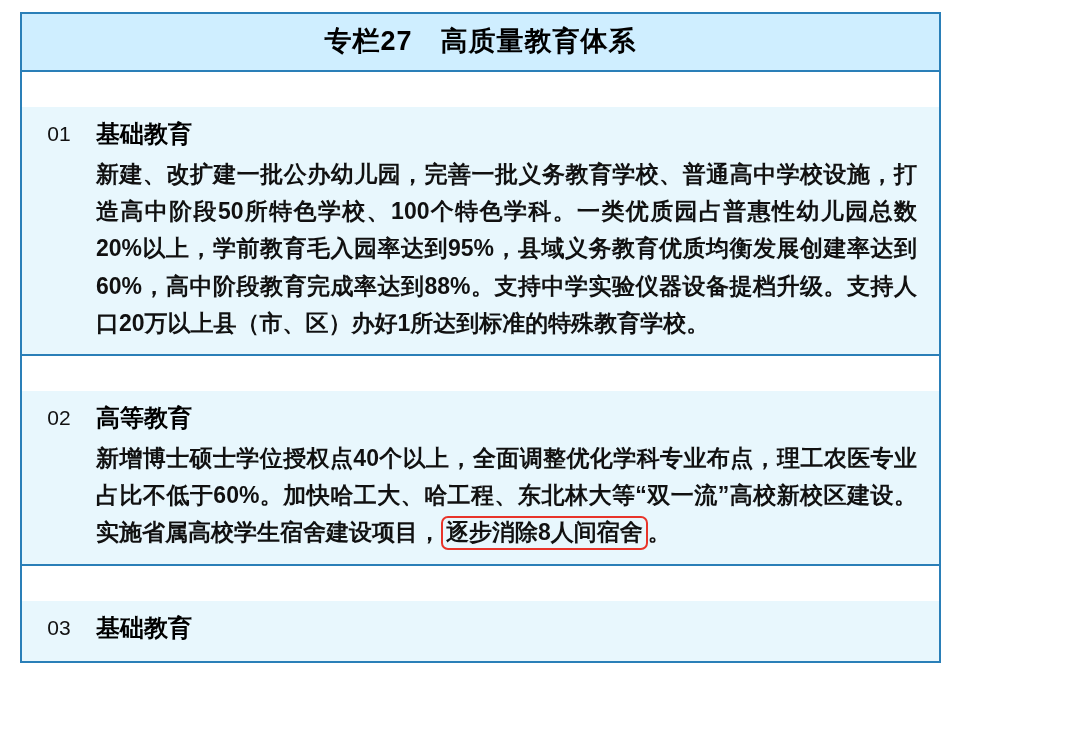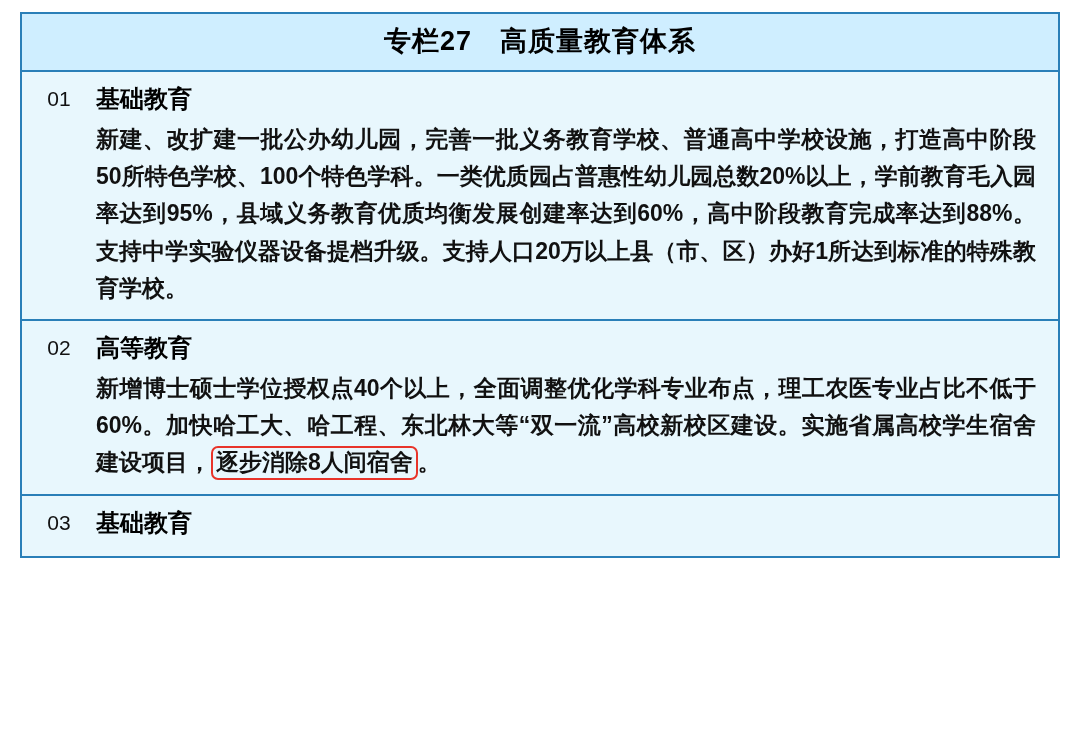--- a/index.html
+++ b/index.html
@@ -8,21 +8,21 @@
     background: #ffffff;
   }
   body {
     width: 1080px;
     height: 751px;
     font-family: "Liberation Sans", "DejaVu Sans", sans-serif;
     color: #111111;
     overflow: hidden;
   }
   .doc-table {
-    width: 1040px;
+    width: 921px;
     margin: 12px 20px 0 20px;
     border: 2px solid #2a7fb8;
     box-sizing: border-box;
     background: #ffffff;
   }
   .title-row {
     background: #cfeeff;
     border-bottom: 2px solid #2a7fb8;
     text-align: center;
     padding: 9px 0 11px 0;
@@ -31,20 +31,21 @@
     font-size: 27px;
     font-weight: bold;
     letter-spacing: 1px;
     color: #000000;
   }
   .entry {
     display: flex;
     background: #e8f7fd;
     border-bottom: 2px solid #2a7fb8;
     padding: 10px 0 12px 0;
+    margin-top: 35px;
   }
   .entry:last-child {
     border-bottom: none;
   }
   .entry-index {
     width: 74px;
     flex: 0 0 74px;
     text-align: center;
     font-size: 21px;
     padding-top: 5px;

